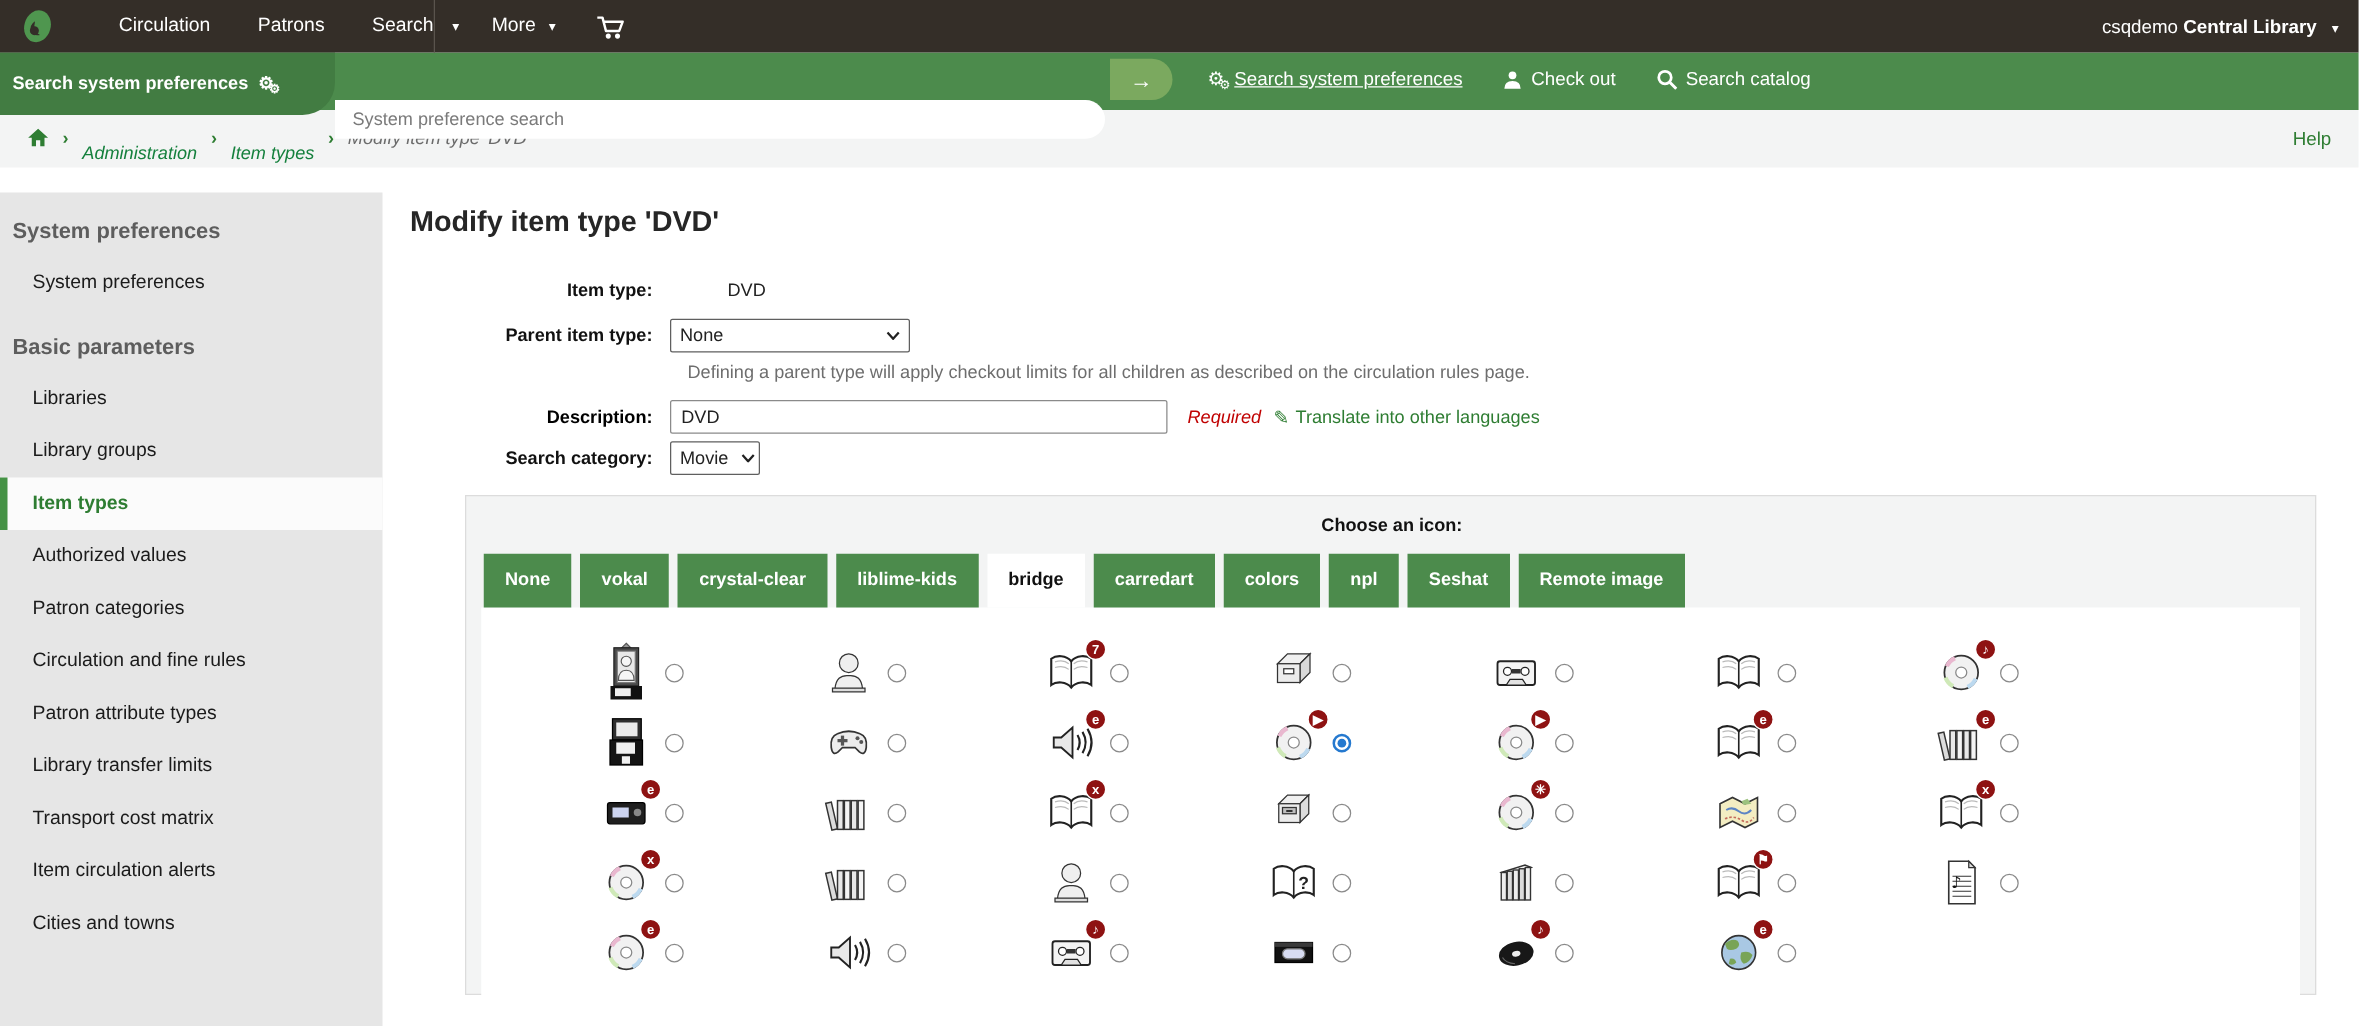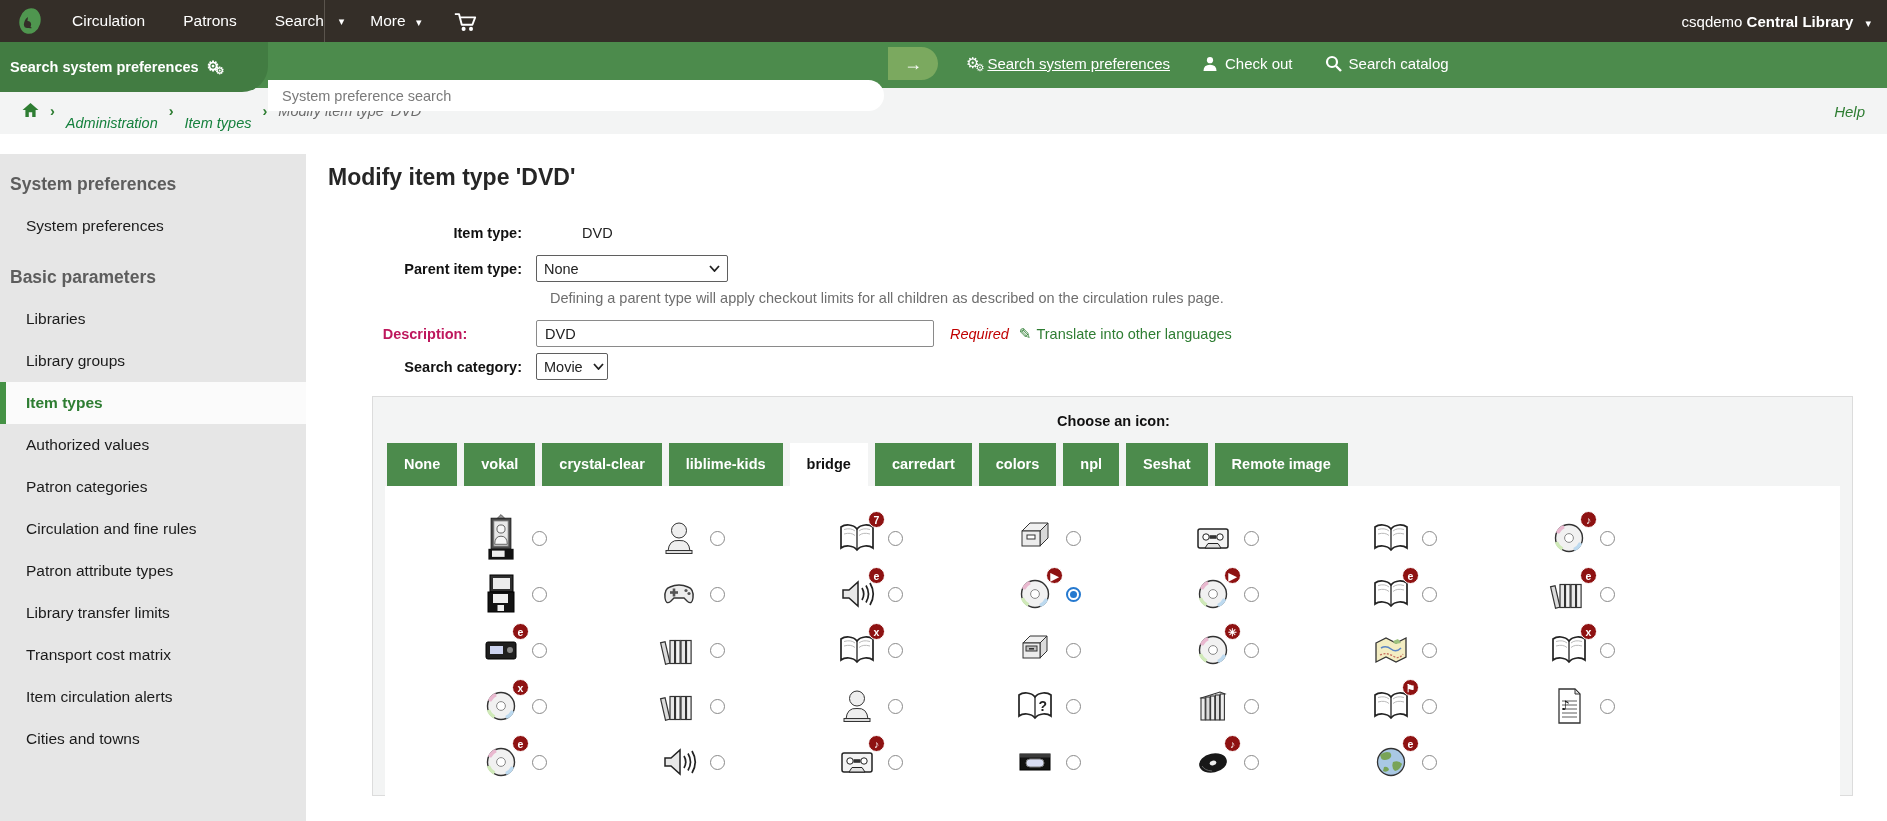--- a/index.html
+++ b/index.html
@@ -51,37 +51,37 @@
   .qlink { display:flex; align-items:center; gap:7px; cursor:pointer; white-space:nowrap; }
   .qlink.underline .qtext { text-decoration:underline; }
   
   .breadcrumbbar {
     height:46px; background:#f3f4f4; display:flex; align-items:center;
     padding:0 22px; font-size:14.5px; color:#555;
   }
   .crumb-sep { color:#2E7D32; margin:0 11px; font-weight:bold; font-style:normal; }
   .crumb-link { color:#15803d; font-style:italic; cursor:pointer;margin-top:24px; }
   .crumb-current { color:#6b6b6b; font-style:italic; }
-  .help-link { margin-left:auto; color:#2E7D32; cursor:pointer; font-size:15px;font-style:italic; }
+  .help-link { margin-left:auto; color:#2E7D32; cursor:pointer; font-size:15px; }
   
   .page { display:flex; align-items:flex-start; }
   .sidebar { width:306px; background:#e6e6e6; margin-top:20px; min-height:755px; padding-bottom:30px; }
   .side-h { font-size:17.5px; font-weight:bold; color:#5d5d5d; padding:20px 0 10px 10px; }
   .side-i { font-size:15.5px; color:#1b1b1b; height:42px; line-height:42px; padding-left:26px; cursor:pointer; }
   .side-i.active {
     background:#fbfbfb; border-left:6px solid #459245; padding-left:20px;
     color:#2E7D32; font-weight:bold;
   }
   .main { flex:1; padding-left:22px; }
   .title { font-size:23px; font-weight:bold; color:#262626; margin:30px 0 0 0; }
   
   .form { margin-top:34px; font-size:14.5px; }
   .frow { display:flex; align-items:center; margin-bottom:8px; }
   .flabel { width:208px; text-align:right; font-weight:bold; color:#111; padding-right:14px; flex:none; }
-  .flabel.req { color:#be185d;text-align:center; }
+  .flabel.req { color:#000000; }
   .fval { color:#222; }
   .fake-select {
     border:1px solid #5f5f5f; border-radius:2px; height:27px; background:#fff;
     display:inline-flex; align-items:center; justify-content:space-between;
     padding:0 7px; cursor:pointer; font-size:14.5px;
   }
   .fake-select .chev { margin-left:10px; display:flex; }
   .hint { margin-left:222px; color:#6e6e6e; margin-bottom:14px; margin-top:4px; }
   .hint .green-link { color:#2E7D32; cursor:pointer; }
   .text-input {
@@ -124,21 +124,21 @@
 <body>
 
 <header class="topnav">
   <span class="logo">
     <svg viewBox="0 0 28 28" width="28" height="28">
       <ellipse cx="14" cy="14" rx="10.5" ry="13" fill="#4f964f" transform="rotate(16 14 14)"></ellipse>
       <path d="M9,19 Q7,13 12,10 Q10,18 16,21 Q12,22 9,19 Z" fill="#342E28"></path>
       <circle cx="11.5" cy="17.5" r="3.6" fill="#342E28"></circle>
     </svg>
   </span>
-  <nav style="display:flex;align-items:center;">
+  <nav style="display:flex;align-items:center;margin-left:23px;">
       <span class="mi">Circulation</span>
       <span class="mi">Patrons</span>
       <span class="mi" style="margin-right: 14px;">Search</span>
       <span class="nav-divider"></span>
       <span class="nav-caret">▾</span>
       <span class="mi" style="margin-right: 30px;">More <span class="caret">▾</span></span>
       <span class="cart">
         <svg width="24" height="23" viewBox="0 0 26 24">
           <path d="M2,4 H6.5 L9.5,15.5 H21 L24,7.5 H8" fill="none" stroke="#fff" stroke-width="2.1" stroke-linejoin="round"></path>
           <circle cx="11.5" cy="20" r="2.2" fill="#fff"></circle>

